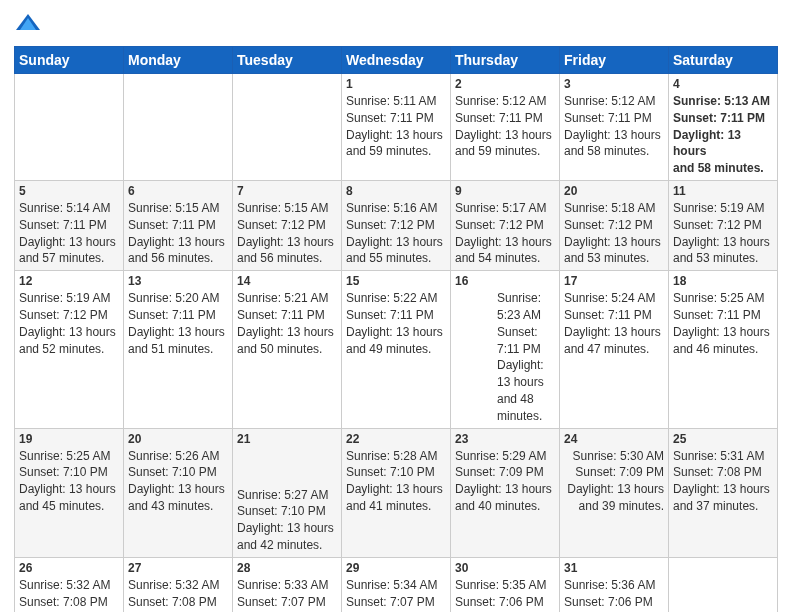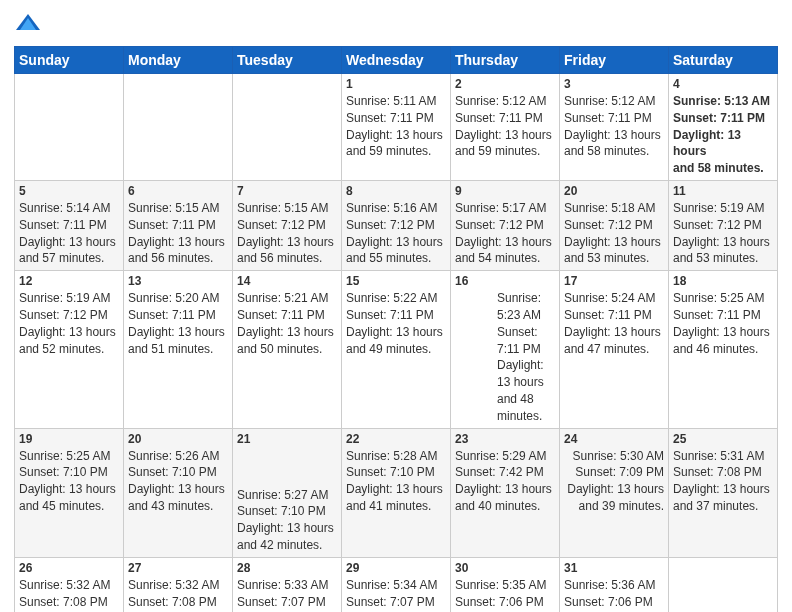--- a/index.html
+++ b/index.html
@@ -285,21 +285,21 @@
           <td>
             <span class="day-number">22</span>
             <div class="day-info" style="white-space: pre-line;">Sunrise: 5:28 AM
 Sunset: 7:10 PM
 Daylight: 13 hours
 and 41 minutes.</div>
           </td>
           <td>
             <span class="day-number">23</span>
             <div class="day-info" style="white-space: pre-line;">Sunrise: 5:29 AM
-Sunset: 7:42 PM
+Sunset: 7:09 PM
 Daylight: 13 hours
 and 40 minutes.</div>
           </td>
           <td>
             <span class="day-number">24</span>
             <div class="day-info" style="white-space: pre-line; text-align: right;">Sunrise: 5:30 AM
 Sunset: 7:09 PM
 Daylight: 13 hours
 and 39 minutes.</div>
           </td>

